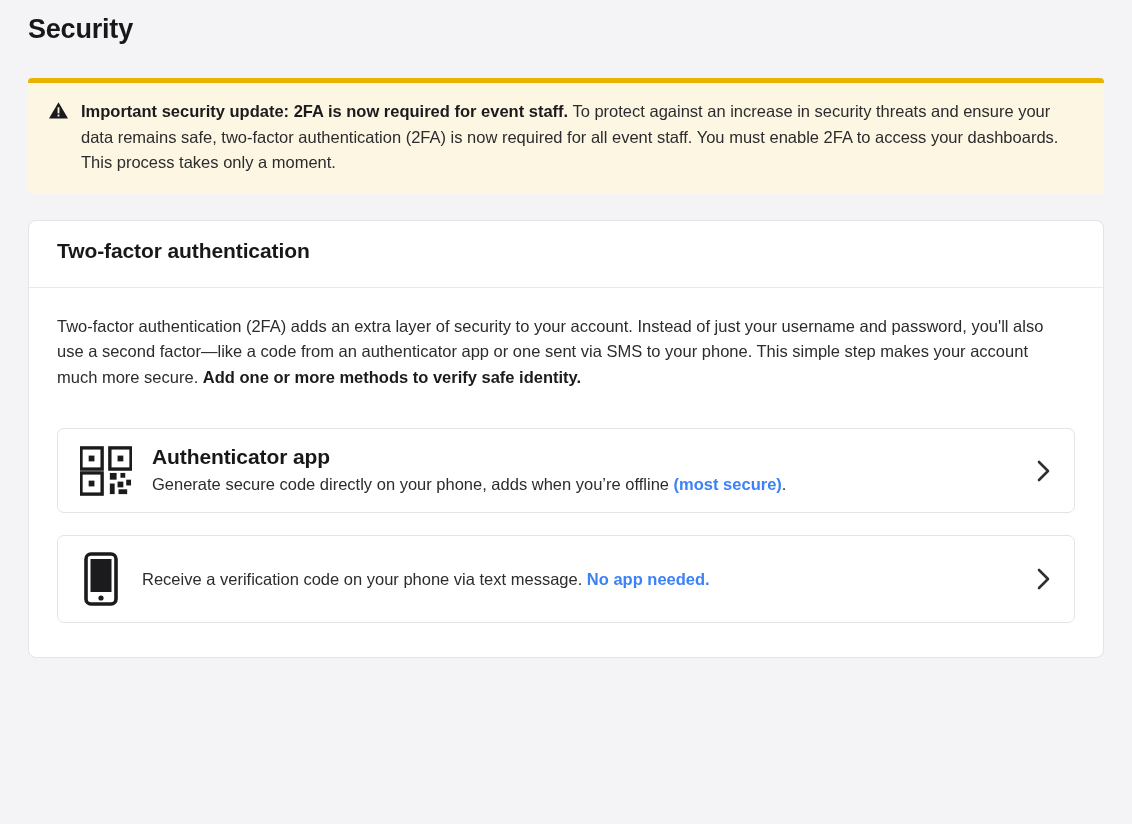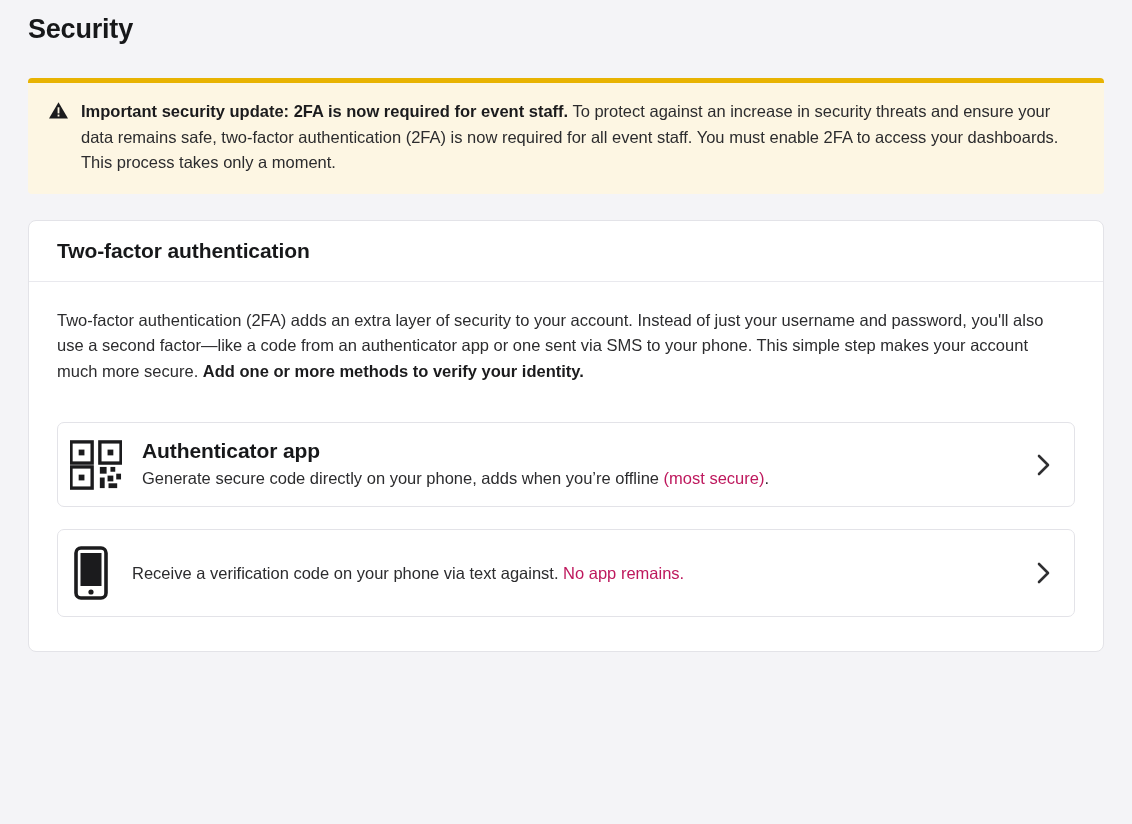--- a/index.html
+++ b/index.html
@@ -54,21 +54,21 @@
   .alert-text b { font-weight: bold; color: #1b1b1d; }
 
   
   .card {
     background: #ffffff;
     border: 1px solid #e3e3e8;
     border-radius: 8px;
     overflow: hidden;
   }
   .card-header {
-    padding: 18px 28px 18px 28px;
+    padding: 18px 28px 24px 28px;
     border-bottom: 1px solid #e9e9ee;
   }
   .card-title {
     font-size: 21px;
     font-weight: bold;
     color: #17181a;
     letter-spacing: -0.1px;
   }
   .card-body {
     padding: 26px 28px 34px 28px;
@@ -83,21 +83,21 @@
   .card-desc b { font-weight: bold; color: #1b1b1d; }
 
   
   .method {
     display: flex;
     align-items: center;
     gap: 20px;
     border: 1px solid #e3e3e8;
     border-radius: 7px;
     background: #fff;
-    padding: 16px 22px 16px 12px;
+    padding: 16px 22px 16px 22px;
     margin-bottom: 22px;
     cursor: pointer;
     justify-content: flex-end;
   }
   .method:last-child { margin-bottom: 0; }
   .method-icon {
     flex: 0 0 auto;
     width: 52px;
     display: flex;
     align-items: center;
@@ -110,21 +110,21 @@
     font-weight: bold;
     color: #17181a;
     margin-bottom: 4px;
     letter-spacing: -0.1px;
   }
   .method-sub {
     font-size: 16.5px;
     color: #2c2c2e;
     line-height: 1.4;
   }
-  .method-sub b { font-weight: normal; color: #be185d; }
+  .method-sub b { font-weight: bold; color: #3b82f6; }
   .method-chev {
     flex: 0 0 auto;
     margin-left: 10px;
     color: #2f2f31;
     display: flex;
     align-items: center;
   }
 </style>
 </head>
 <body>
@@ -147,21 +147,21 @@
       </div>
     </div>
   </div>
 
   <section class="card">
     <div class="card-header">
       <div class="card-title">Two-factor authentication</div>
     </div>
     <div class="card-body">
       <p class="card-desc">
-        <span>Two-factor authentication (2FA) adds an extra layer of security to your account. Instead of just your username and password, you'll also use a second factor—like a code from an authenticator app or one sent via SMS to your phone. This simple step makes your account much more secure. </span><b>Add one or more methods to verify your identity.</b>
+        <span>Two-factor authentication (2FA) adds an extra layer of security to your account. Instead of just your username and password, you'll also use a second factor—like a code from an authenticator app or one sent via SMS to your phone. This simple step makes your account much more secure. </span><b>Add one or more methods to verify safe identity.</b>
       </p>
 
       <div class="method">
         <span class="method-icon">
           <svg width="54" height="50" viewBox="0 0 54 50" aria-hidden="true">
 
             <rect x="1" y="1" width="22" height="22" fill="none" stroke="#1b1b1d" stroke-width="3.5"></rect>
             <rect x="9" y="9" width="6" height="6" fill="#1b1b1d"></rect>
 
             <rect x="31" y="1" width="22" height="22" fill="none" stroke="#1b1b1d" stroke-width="3.5"></rect>
@@ -194,21 +194,21 @@
       <div class="method">
         <span class="method-icon sms">
           <svg width="34" height="54" viewBox="0 0 34 54" aria-hidden="true">
             <rect x="2" y="2" width="30" height="50" rx="5" ry="5" fill="none" stroke="#1b1b1d" stroke-width="3.6"></rect>
             <rect x="6.5" y="7" width="21" height="33" fill="#1b1b1d"></rect>
             <circle cx="17" cy="46" r="2.6" fill="#1b1b1d"></circle>
           </svg>
         </span>
         <div class="method-main">
           <div class="method-sub">
-            <span>Receive a verification code on your phone via text against. </span><b>No app remains.</b><span></span>
+            <span>Receive a verification code on your phone via text message. </span><b>No app needed.</b><span></span>
           </div>
         </div>
         <span class="method-chev">
           <svg width="16" height="24" viewBox="0 0 16 24" aria-hidden="true">
             <path d="M3 3 L12 12 L3 21" fill="none" stroke="#2f2f31" stroke-width="2.6" stroke-linecap="round" stroke-linejoin="round"></path>
           </svg>
         </span>
       </div>
 
     </div>

